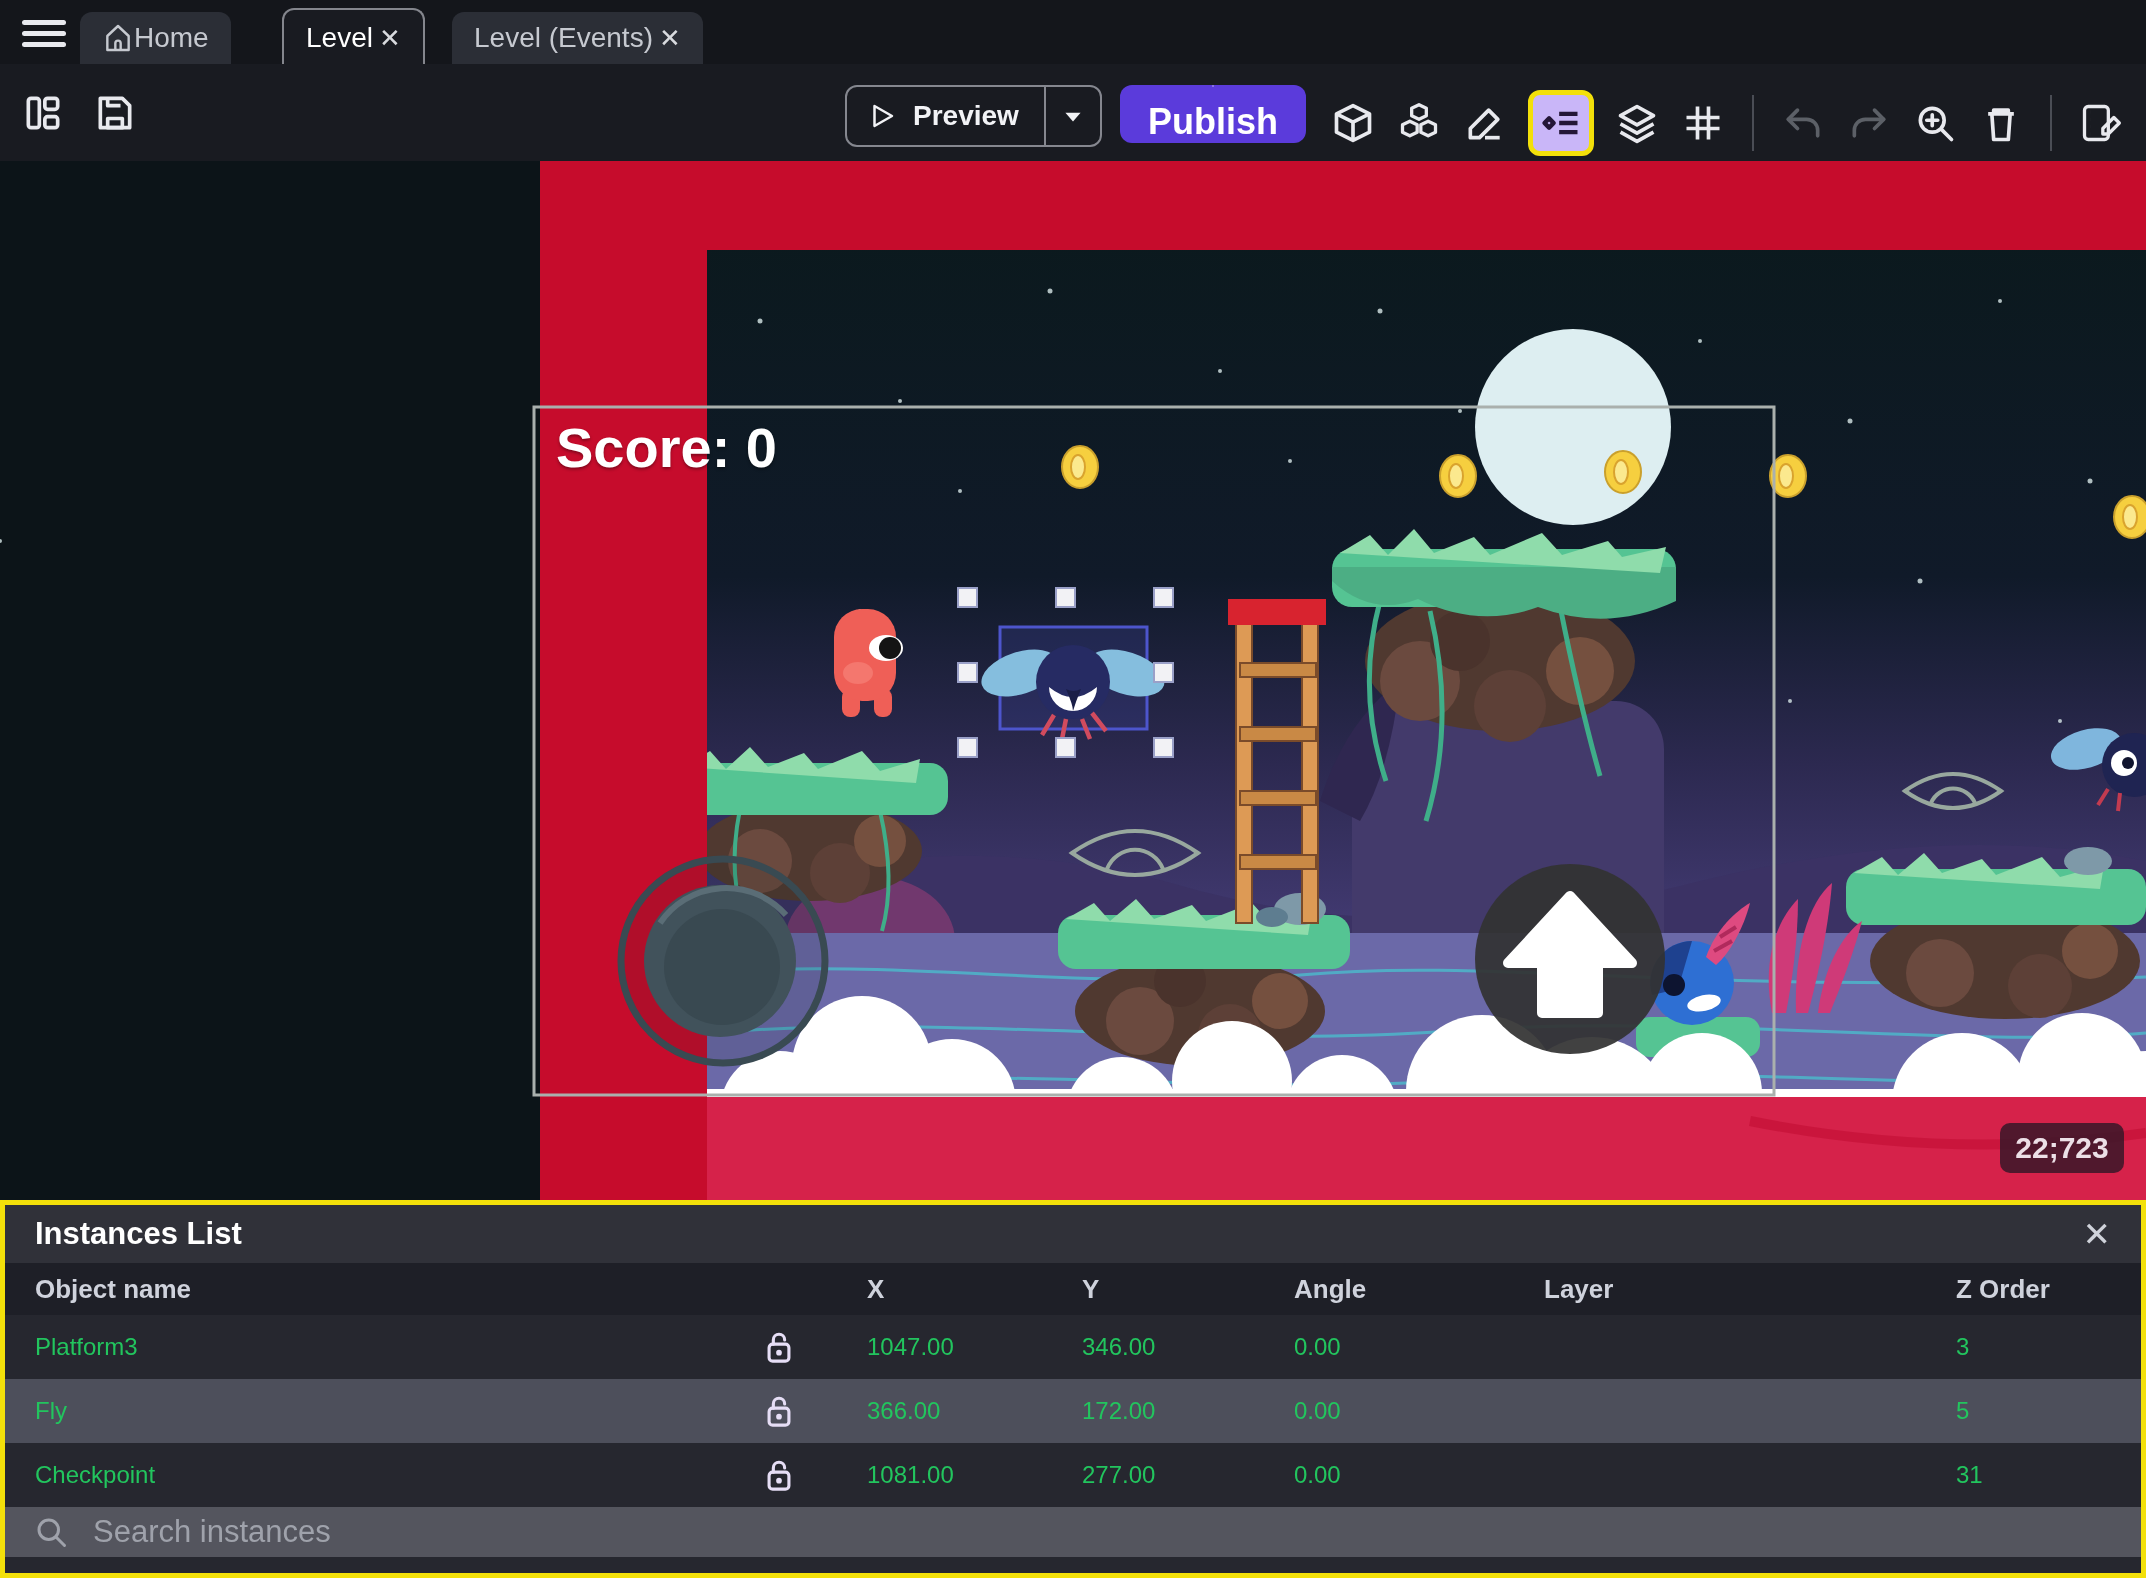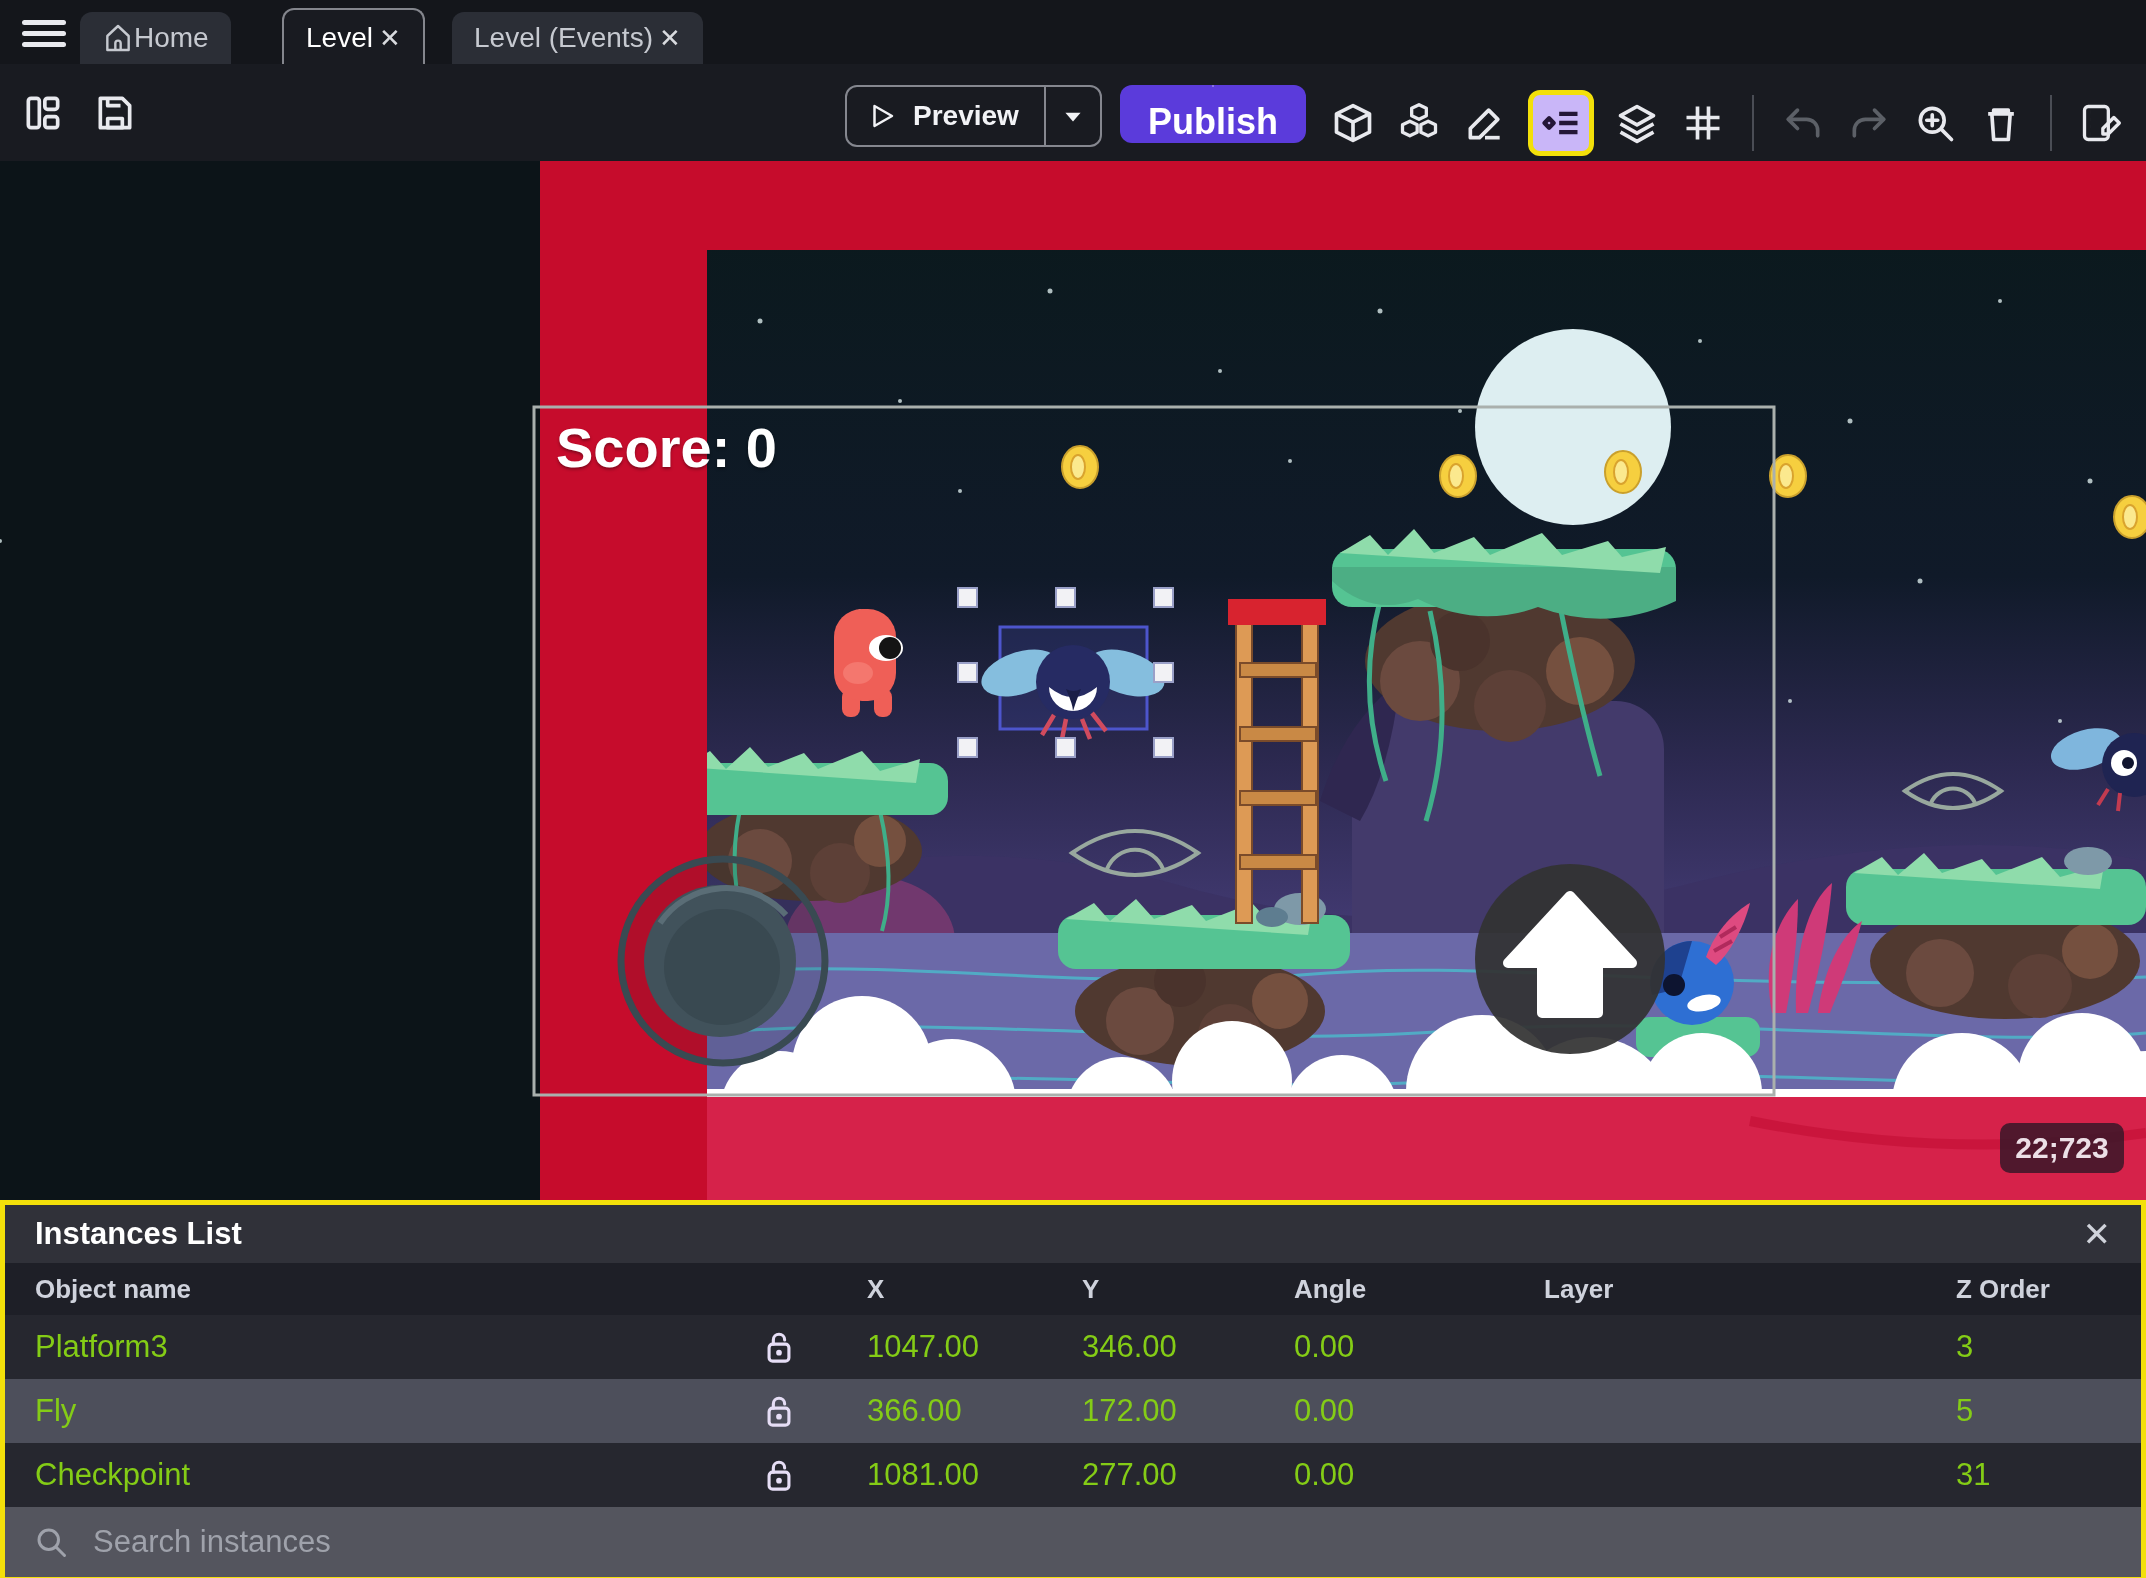--- a/index.html
+++ b/index.html
@@ -39,25 +39,25 @@
   
   .panel{position:absolute;left:0;top:1200px;width:2146px;height:378px;box-sizing:border-box;
          border:5px solid #f3e00a;background:#26272f;}
   .p-title{height:58px;background:#303139;display:flex;align-items:center;justify-content:space-between;
            padding:0 30px;font-size:31px;color:#ffffff;font-weight:bold;}
   .p-title .x{font-size:34px;color:#cfd2da;font-weight:normal;cursor:pointer;}
   .grid{display:grid;grid-template-columns:718px 112px 215px 212px 250px 412px 1fr;align-items:center;}
   .grid>*{padding-left:32px;white-space:nowrap;}
   .grid>*:first-child{padding-left:30px;}
   .p-head{height:52px;background:#1e1f27;font-size:26px;font-weight:bold;color:#cfd2dc;}
-  .p-row{height:64px;font-size:31px;color:#84cc16;cursor:pointer;}
+  .p-row{height:64px;font-size:24px;color:#22c55e;cursor:pointer;}
   .p-row.odd{background:#26272f;}
   .p-row.sel{background:#4d4f5b;}
   .lockcell{display:flex;justify-content:center;padding-left:0 !important;}
-  .p-search{height:70px;background:#54555e;display:flex;align-items:center;padding:0 28px;gap:22px;}
+  .p-search{height:50px;background:#54555e;display:flex;align-items:center;padding:0 28px;gap:22px;}
   .p-search input{flex:1;background:transparent;border:none;outline:none;color:#e8e9ee;font-size:31px;
            font-family:"Liberation Sans",sans-serif;}
   .p-search input::placeholder{color:#9fa2ab;}
 </style>
 </head>
 <body>
 
 <div class="tabbar">
   <div class="hamburger">
       <span></span>

